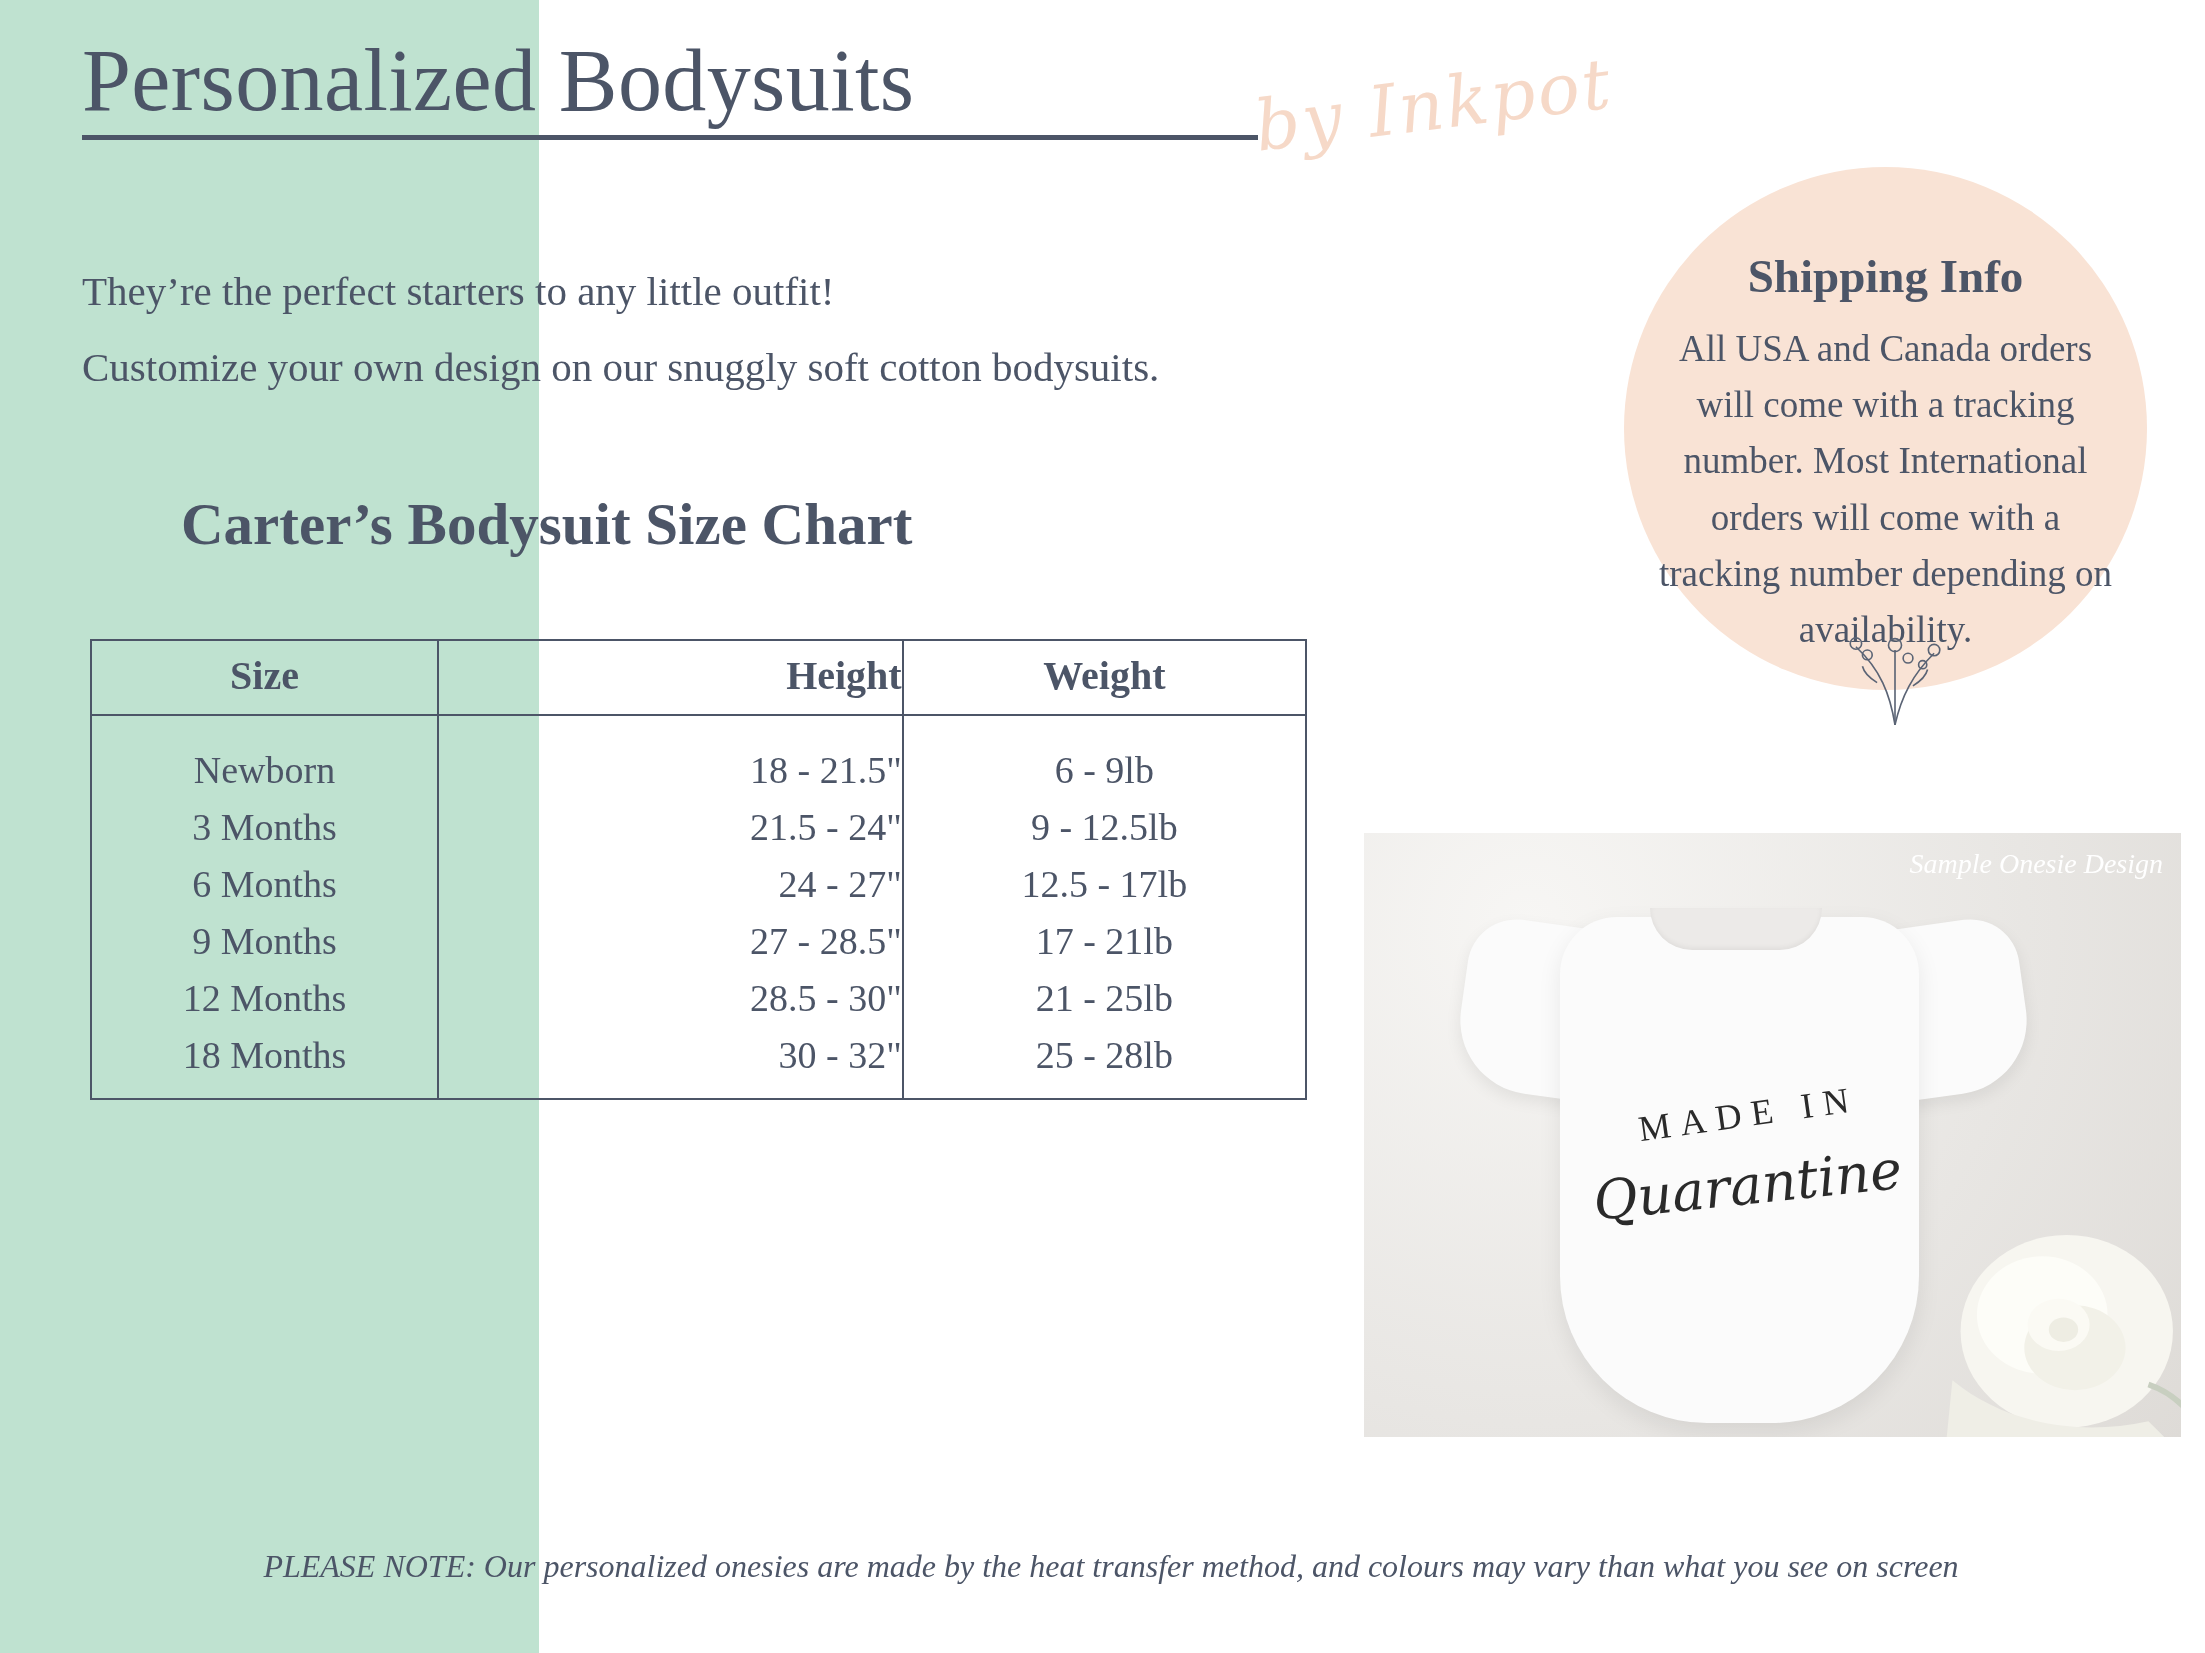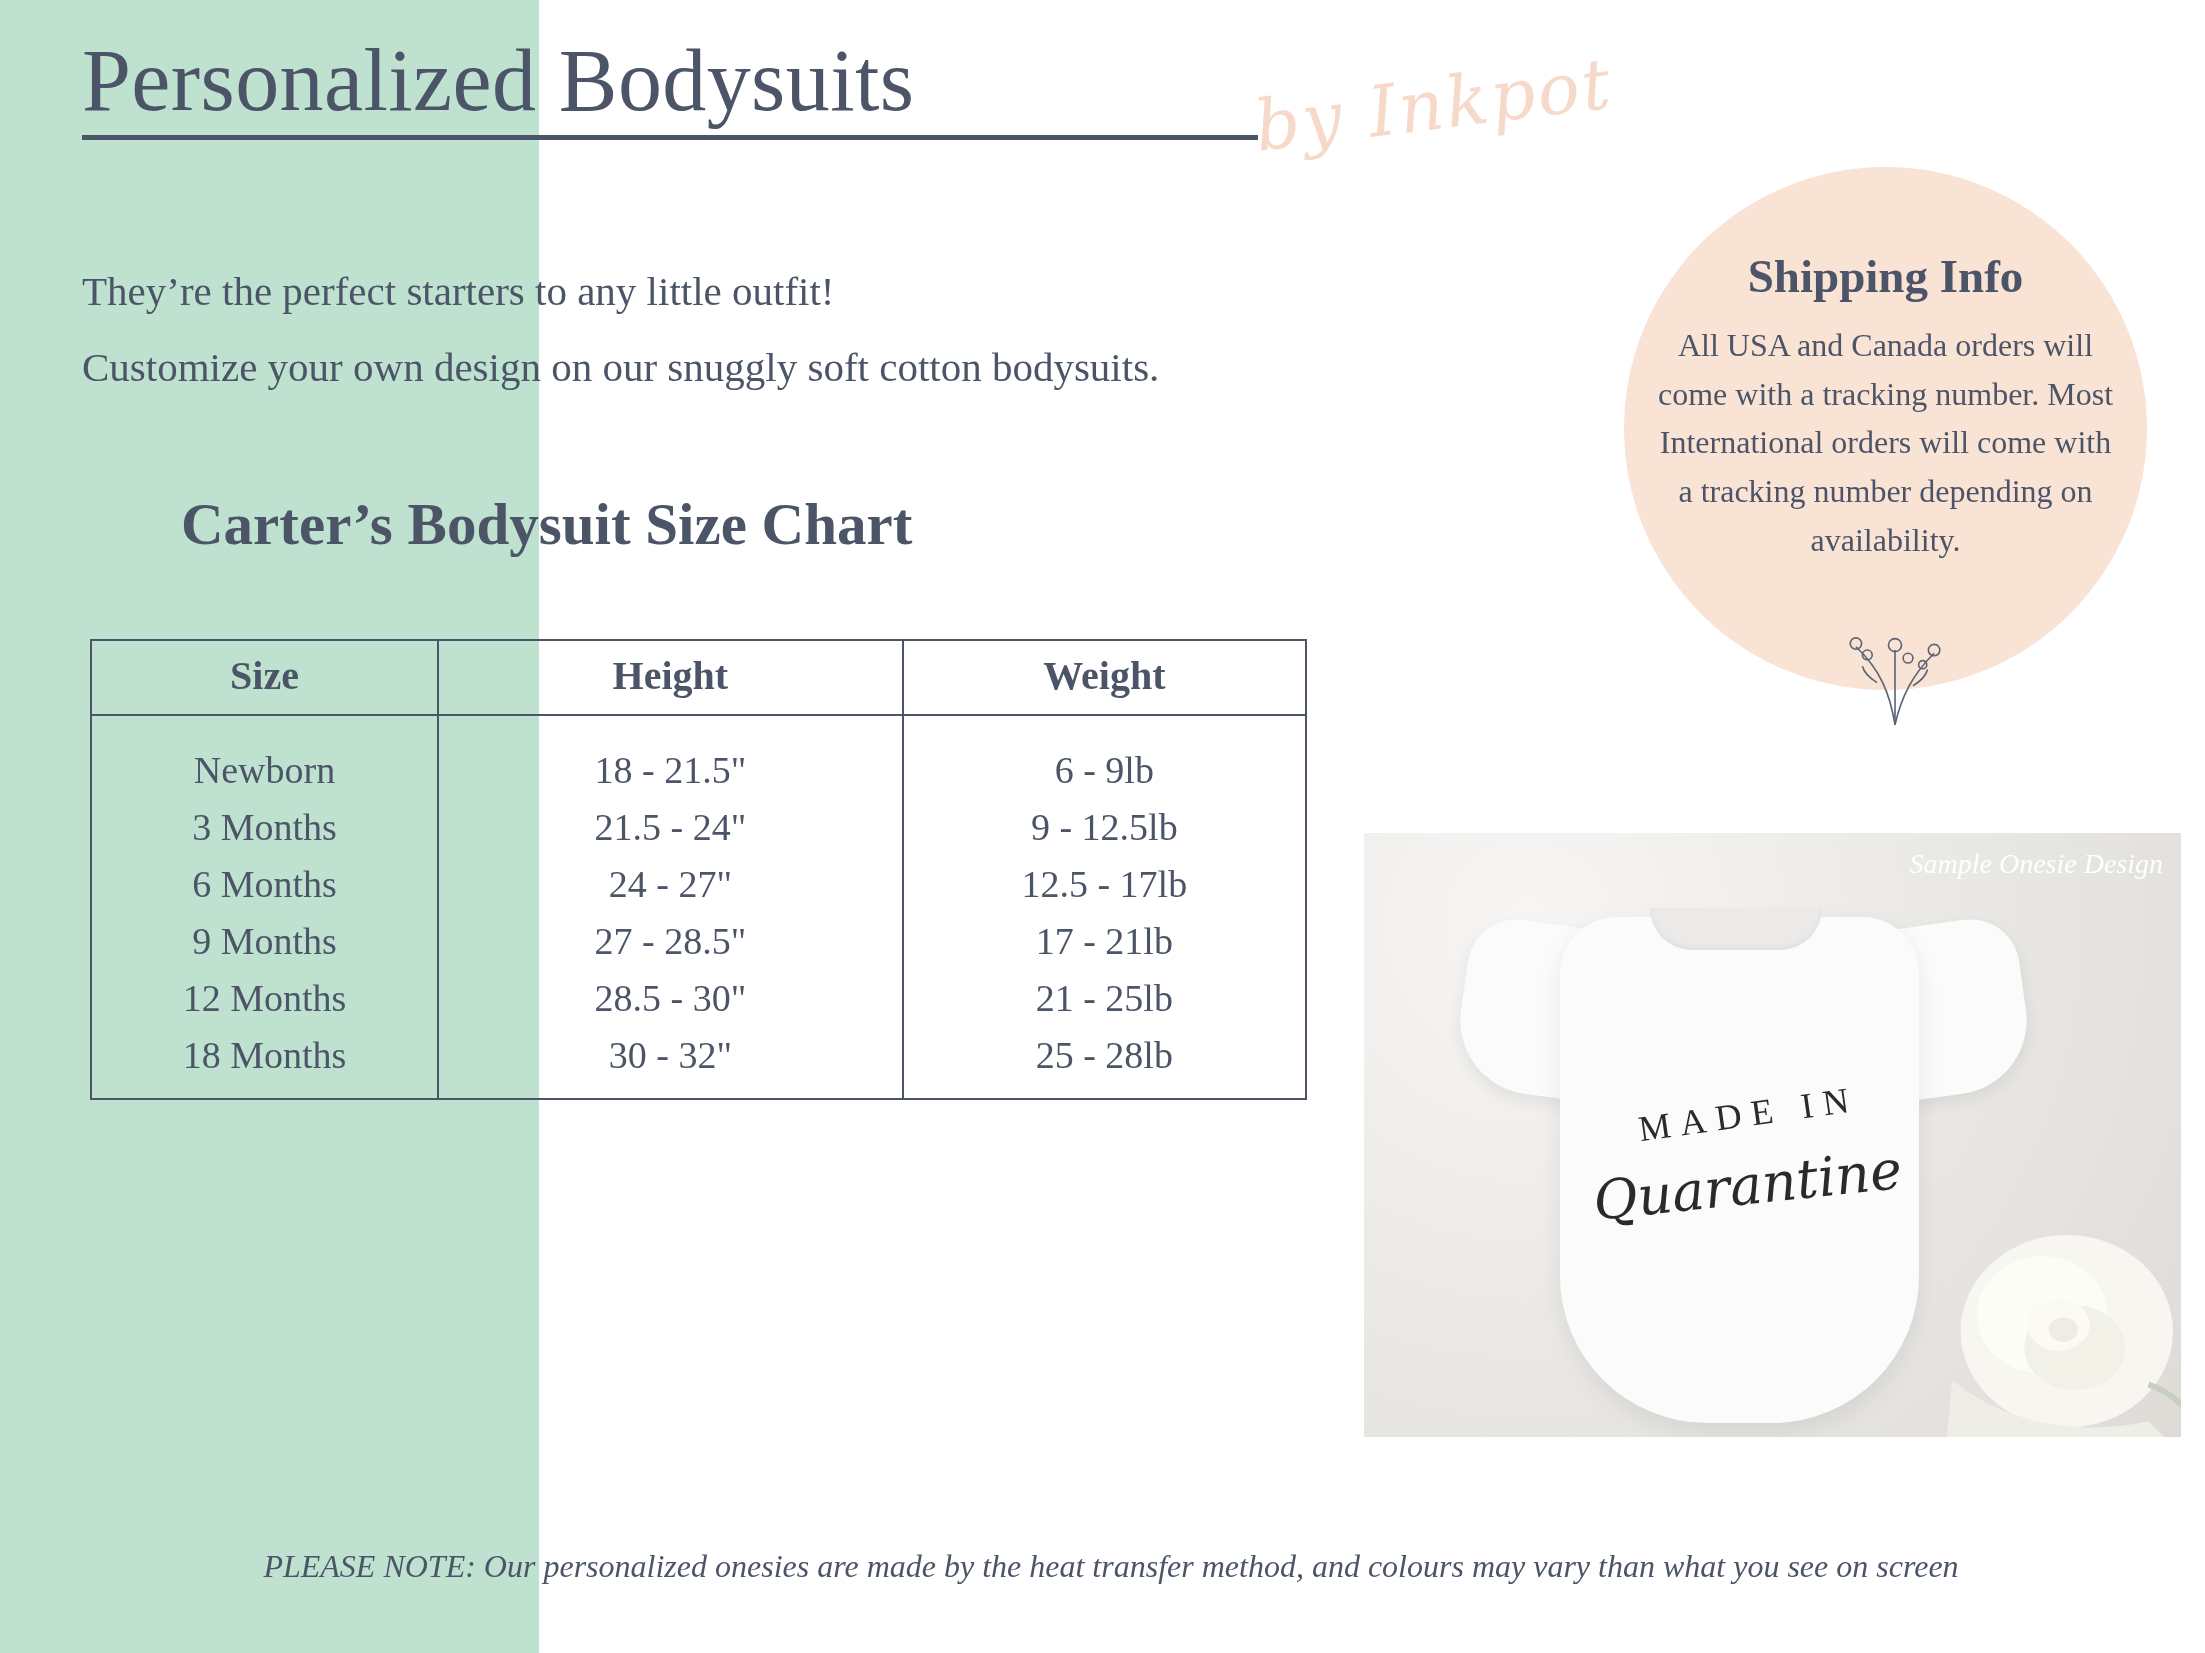--- a/index.html
+++ b/index.html
@@ -114,20 +114,21 @@
     color: #4c5567;
     padding: 6.5px 0;
     text-align: center;
     border: 0;
   }
   #size-table th.col-size, #size-table td.col-size { width: 347px; }
   #size-table th.col-height, #size-table td.col-height {
     width: 466px;
     border-left: 2.5px solid #4c5567;
     border-right: 2.5px solid #4c5567;
+    text-align: right;
   }
   #size-table th.col-weight, #size-table td.col-weight { width: 404px; }
   #size-table tbody tr:first-child td { padding-top: 32px; }
   #size-table tbody tr:last-child td { padding-bottom: 21px; }
 
   
   #shipping-circle {
     position: absolute;
     left: 1624px;
     top: 167px;
@@ -139,21 +140,21 @@
     padding-top: 82px;
     box-sizing: border-box;
   }
   #shipping-title {
     font-size: 47px;
     font-weight: bold;
     color: #4c5567;
     margin-bottom: 18px;
   }
   #shipping-body {
-    font-size: 32px;
+    font-size: 37px;
     line-height: 1.52;
     color: #4c5567;
     padding: 0 34px;
   }
   #floral-icon {
     position: absolute;
     left: 1838px;
     top: 604px;
     width: 114px;
     height: 123px;

